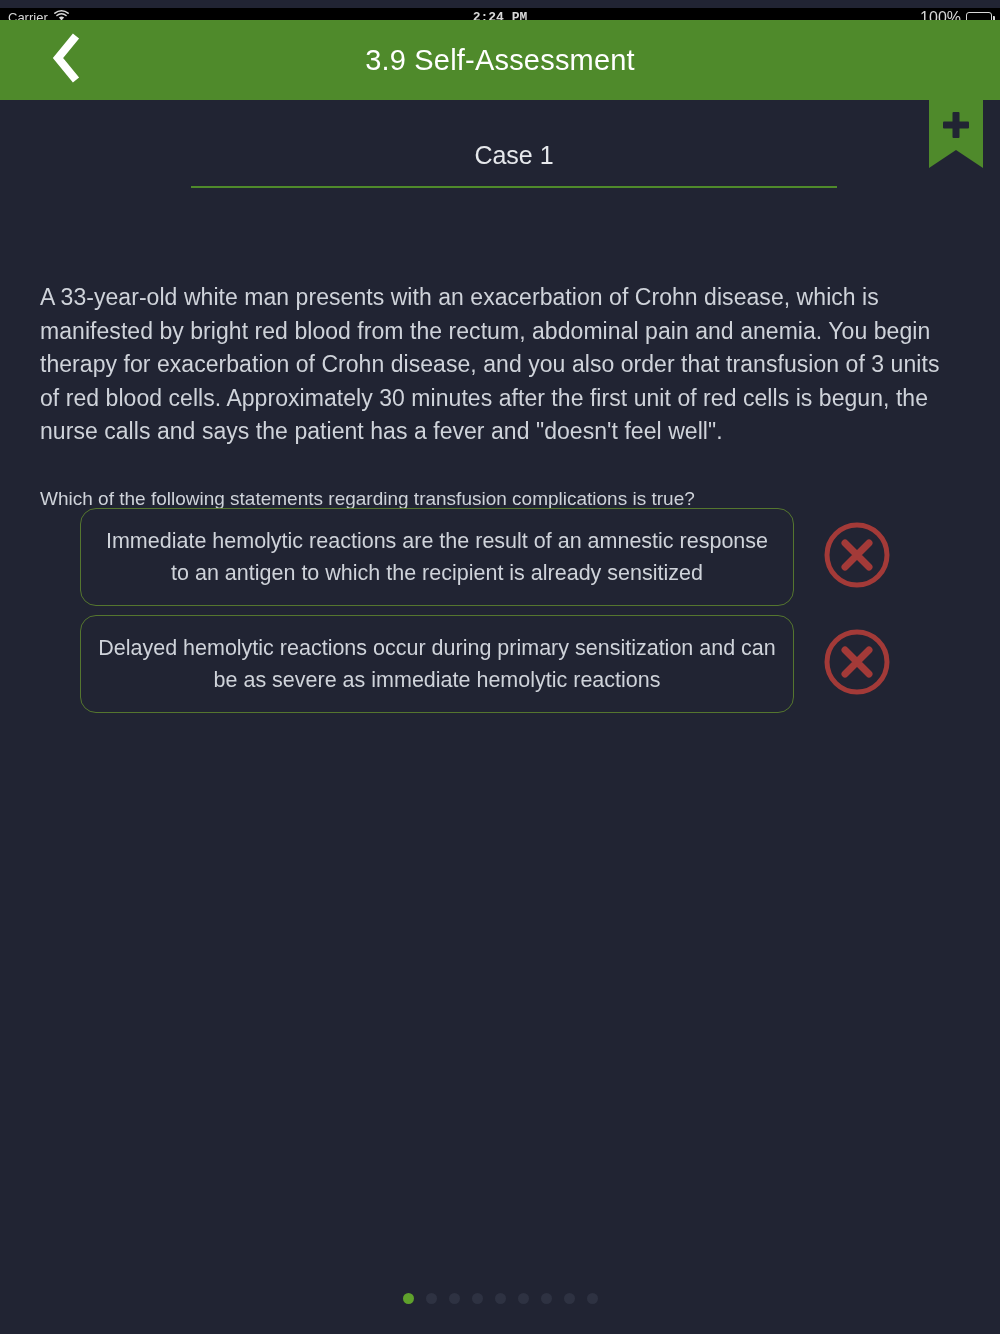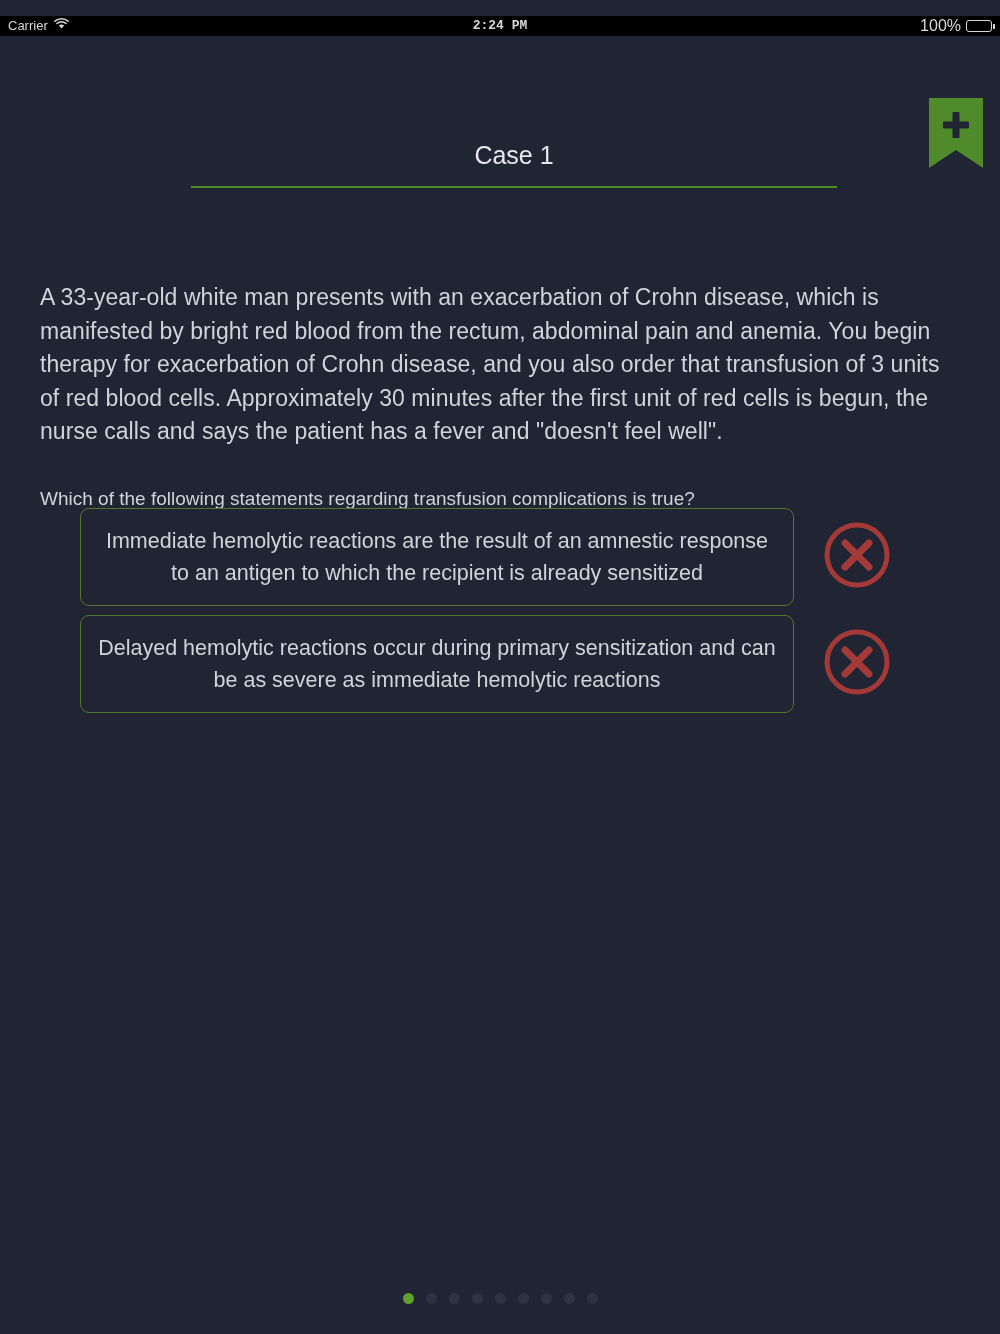--- a/index.html
+++ b/index.html
@@ -15,21 +15,21 @@
   #app {
     position: relative;
     width: 1000px;
     height: 1334px;
     background: #212433;
   }
 
   
   .statusbar {
     position: absolute;
-    top: 16px; left: 0;
+    top: 8px; left: 0;
     width: 1000px;
     height: 20px;
     background: #000000;
     color: #d8d8d8;
     font-size: 13px;
     line-height: 20px;
   }
   .status-left {
     position: absolute;
     left: 8px; top: 0;
@@ -174,21 +174,21 @@
   .option-row {
     position: relative;
     display: flex;
     align-items: center;
     margin-bottom: 9px;
   }
   .option-box {
     width: 714px;
     min-height: 84px;
     border: 1px solid #55762f;
-    border-radius: 9px;
+    border-radius: 16px;
     background: #212433;
     display: flex;
     align-items: center;
     justify-content: center;
     padding: 16px 14px;
     cursor: pointer;
   }
   .option-text {
     color: #cfd3da;
     font-size: 21.5px;
@@ -240,20 +240,30 @@
         </svg>
       </span>
     </div>
     <div class="status-center">2:24 PM</div>
     <div class="status-right">
       <span>100%</span>
       <span class="batt"><span class="batt-fill"></span></span>
     </div>
   </div>
 
+  <div class="navbar">
+    <div class="back-button">
+      <span>
+        <svg width="30" height="52" viewBox="0 0 30 52">
+          <path d="M24 4 L6 26 L24 48" stroke="#ffffff" stroke-width="8" fill="none" stroke-linecap="butt" stroke-linejoin="miter"></path>
+        </svg>
+      </span>
+    </div>
+    <div class="navtitle">3.9 Self-Assessment</div>
+  </div>
 
   <div class="bookmark">
     <span>
       <svg width="54" height="70" viewBox="0 0 54 70">
         <path d="M0 0 H54 V70 L27 52 L0 70 Z" fill="#4f8a2b"></path>
         <rect x="23.5" y="14" width="7" height="26" rx="1" fill="#212433"></rect>
         <rect x="14" y="23.5" width="26" height="7" rx="1" fill="#212433"></rect>
       </svg>
     </span>
   </div>

